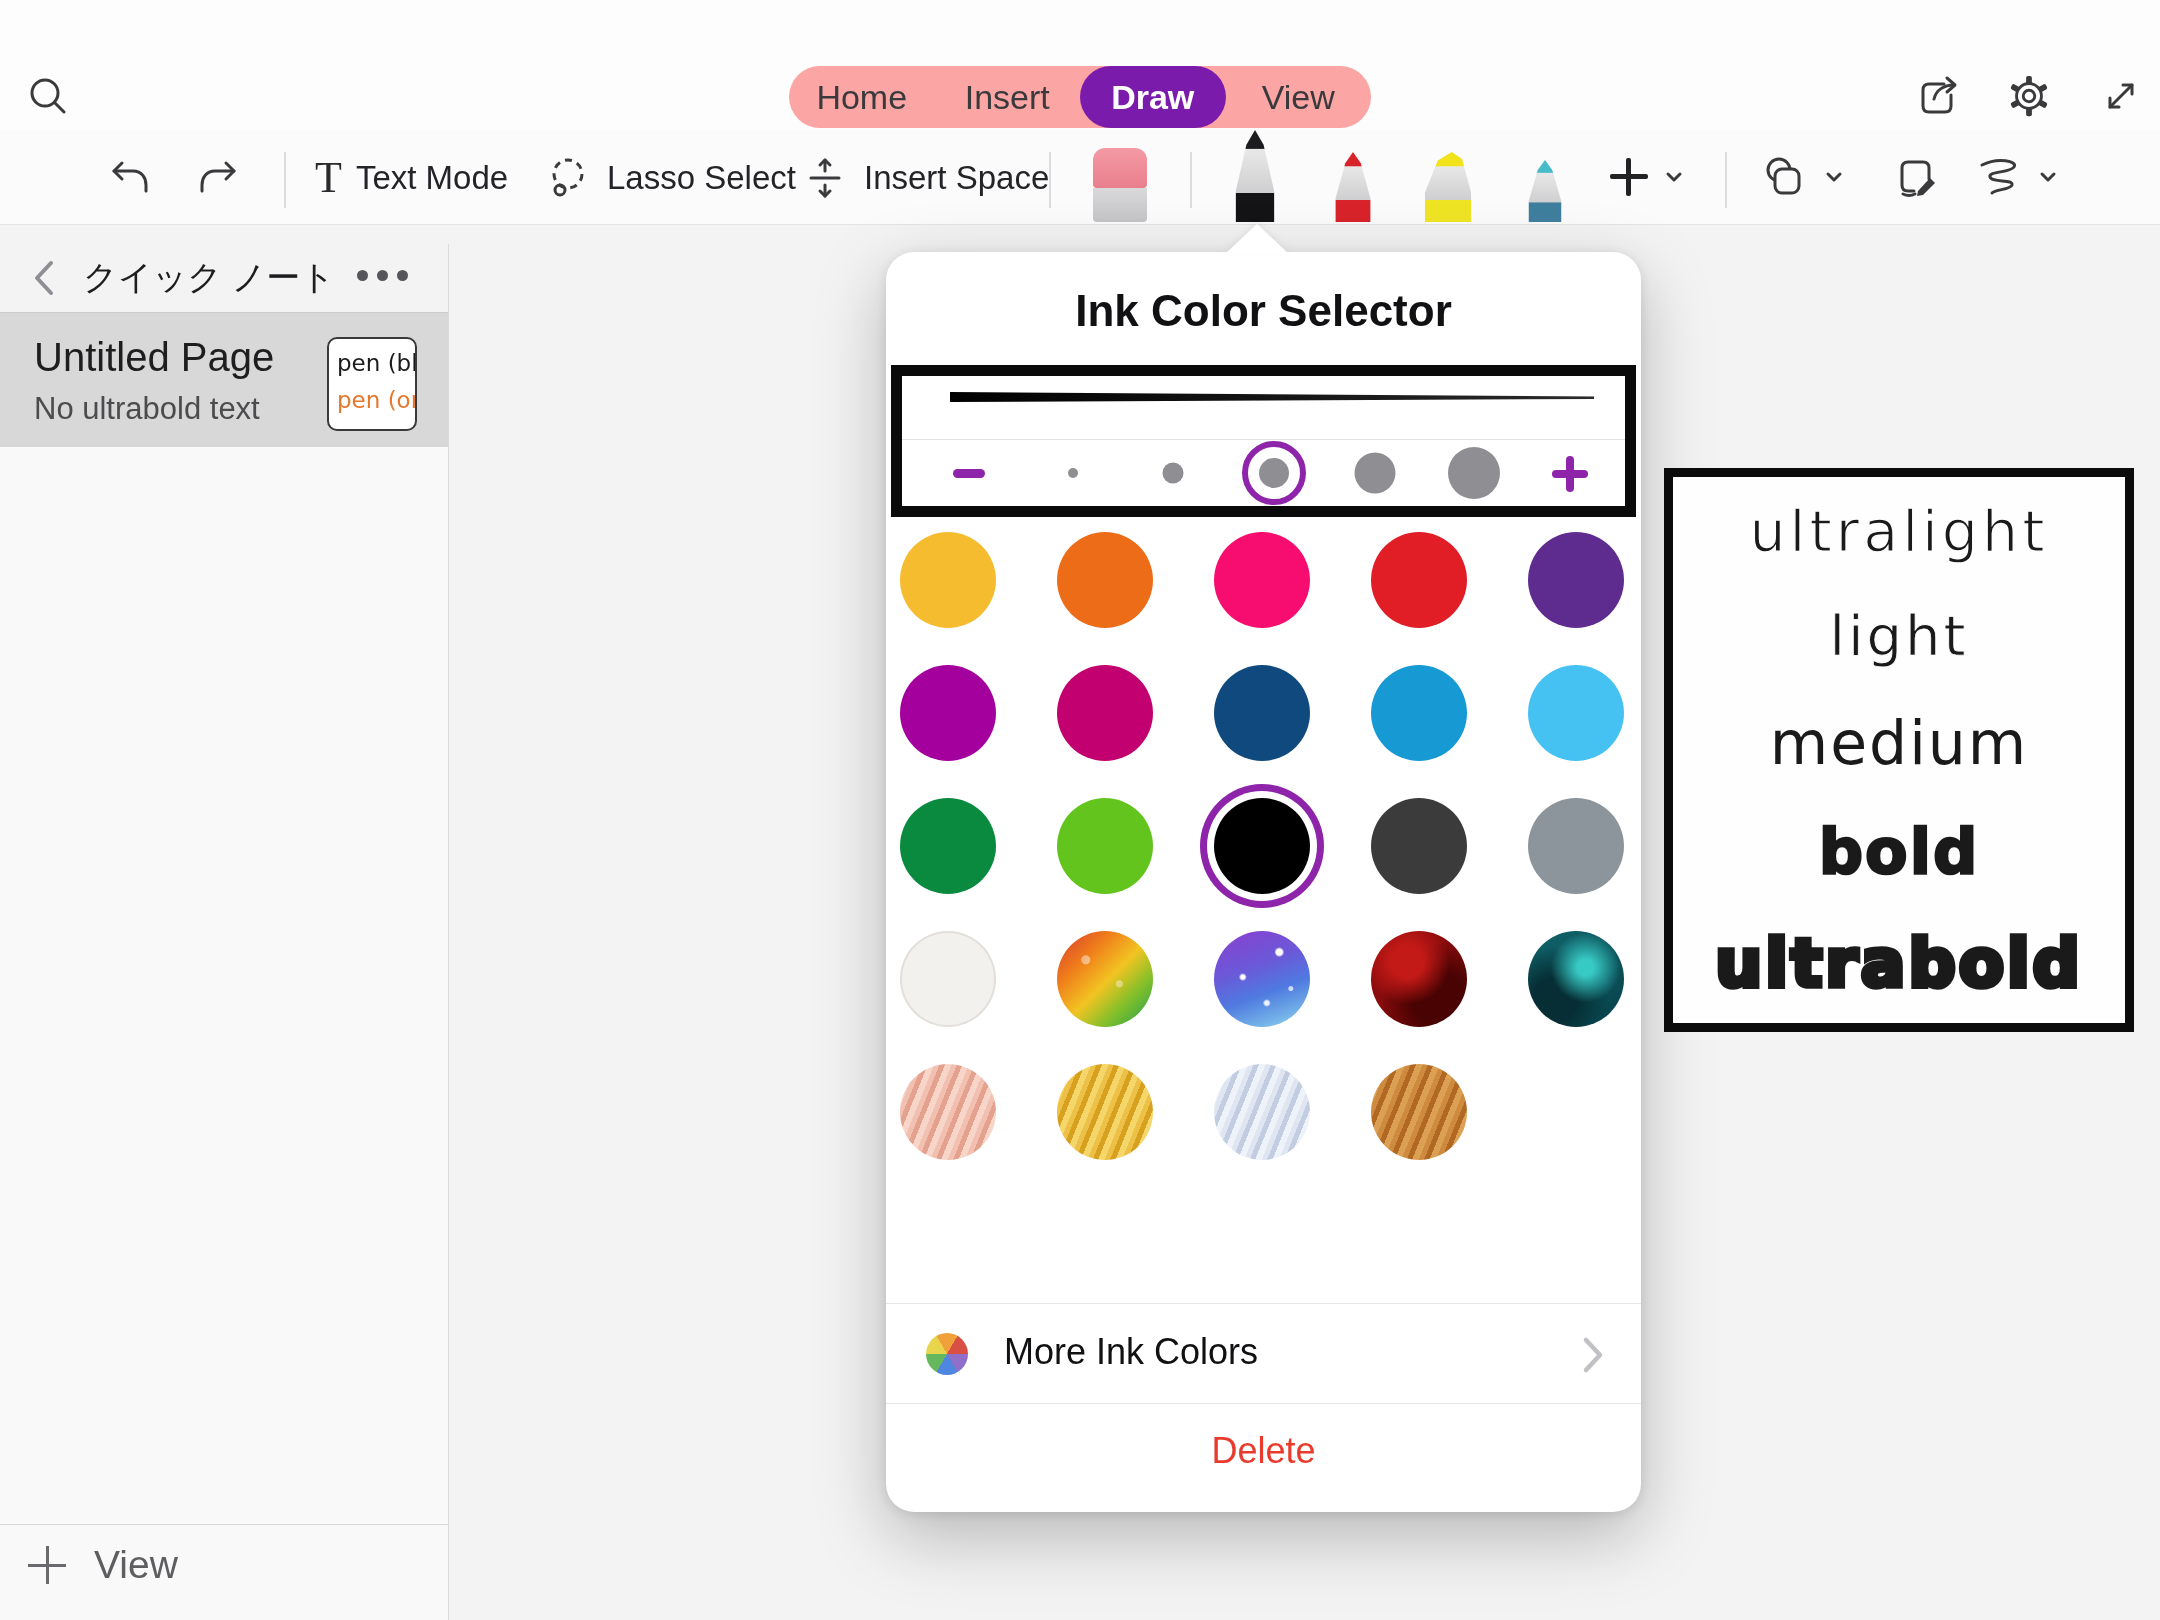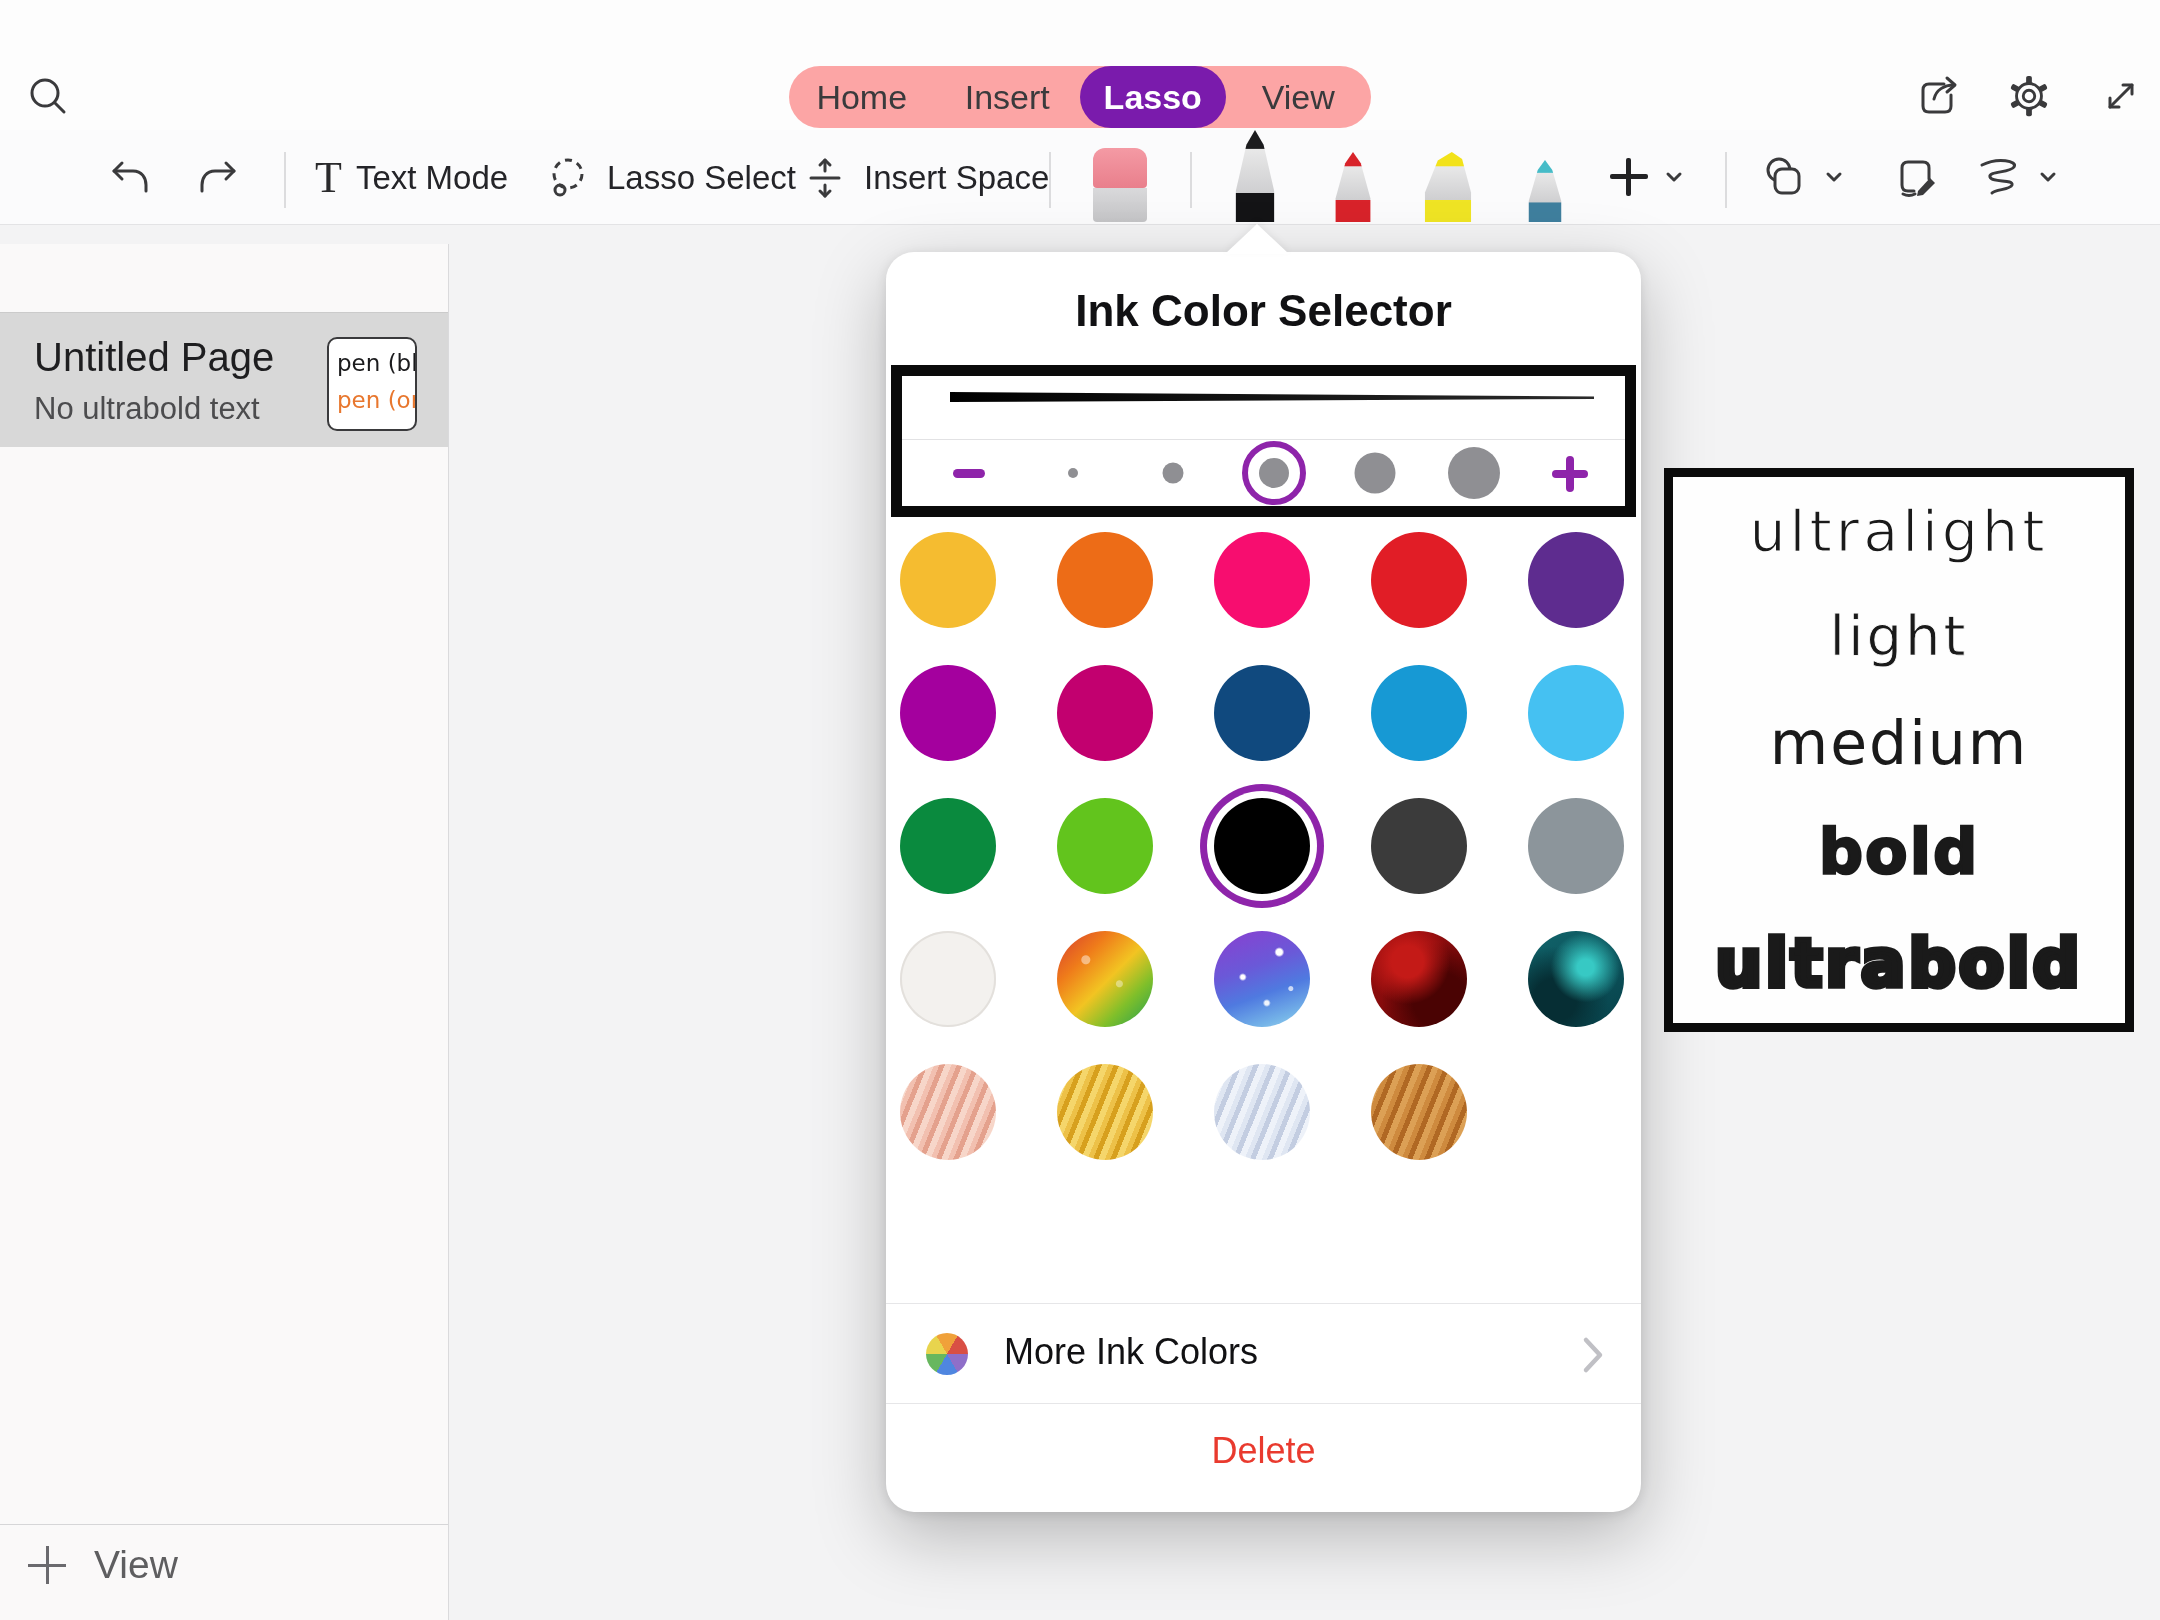--- a/index.html
+++ b/index.html
@@ -120,21 +120,21 @@
     </div>
 
     <div class="tabgroup">
       <div class="tab">
           <span>Home</span>
         </div>
       <div class="tab">
           <span>Insert</span>
         </div>
       <div class="tab active">
-          <span>Lasso</span>
+          <span>Draw</span>
         </div>
       <div class="tab">
           <span>View</span>
         </div>
     </div>
 
     <div class="icon-btn" style="left:1914px;top:73px;width:46px;height:46px;">
       <svg width="46" height="46" viewBox="0 0 46 46">
         <path class="stroke" d="M30 11 H15 q-6 0 -6 6 v16 q0 6 6 6 h16 q6 0 6 -6 V22"></path>
         <path class="stroke" d="M20 26 C22 17 30 12 40 12"></path>
@@ -263,20 +263,33 @@
       </svg>
     </div>
     <div class="icon-btn" style="left:2038px;top:38px;width:20px;height:18px;">
       <svg width="20" height="18" viewBox="0 0 20 18">
         <path class="stroke" stroke-width="2.6" d="M4 6 L10 12 L16 6"></path>
       </svg>
     </div>
   </div>
 
   <div class="sidebar">
+    <div class="sb-header">
+      <div class="sb-back">
+        <svg width="26" height="40" viewBox="0 0 26 40">
+          <path d="M21 5 L7 20 L21 35" fill="none" stroke="#8E8E93" stroke-width="4" stroke-linecap="round" stroke-linejoin="round"></path>
+        </svg>
+      </div>
+      <div class="sb-title">クイック ノート</div>
+      <div class="sb-more">
+        <i></i>
+          <i></i>
+          <i></i>
+      </div>
+    </div>
 
     <div class="page-item">
       <div class="pi-title">Untitled Page</div>
       <div class="pi-sub">No ultrabold text</div>
       <div class="thumb">
         <div class="l" style="color:#1B1B1D;">pen (bl</div>
         <div class="l" style="color:#E8772E;">pen (ora</div>
       </div>
     </div>
 

